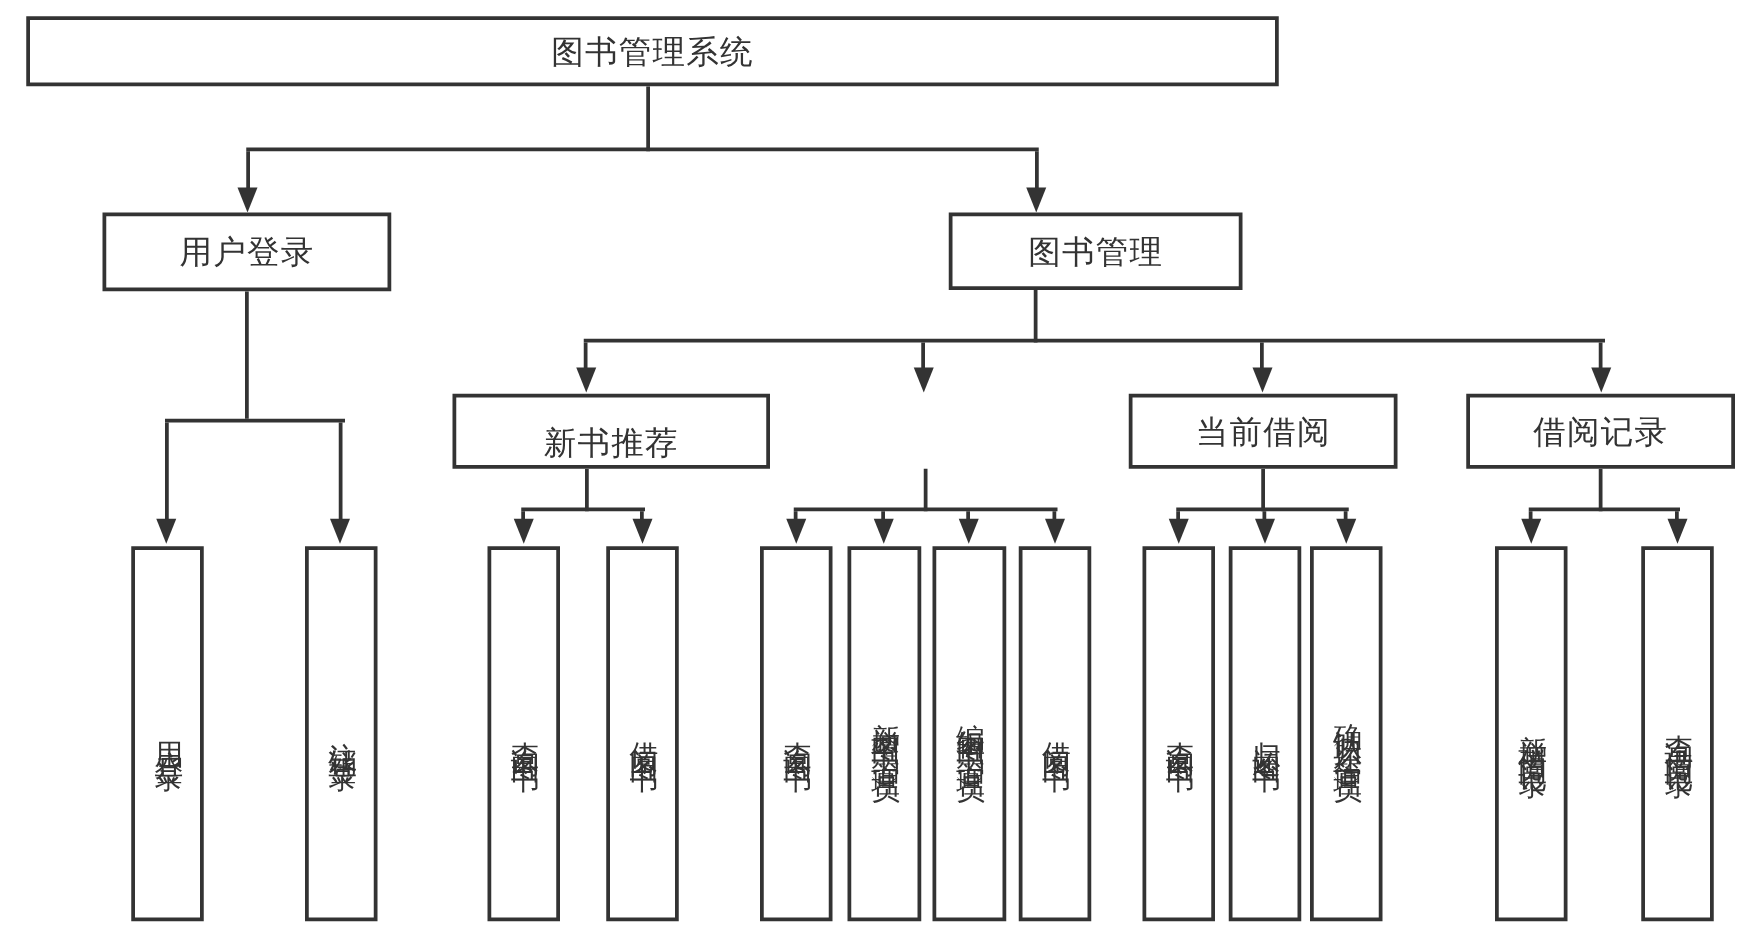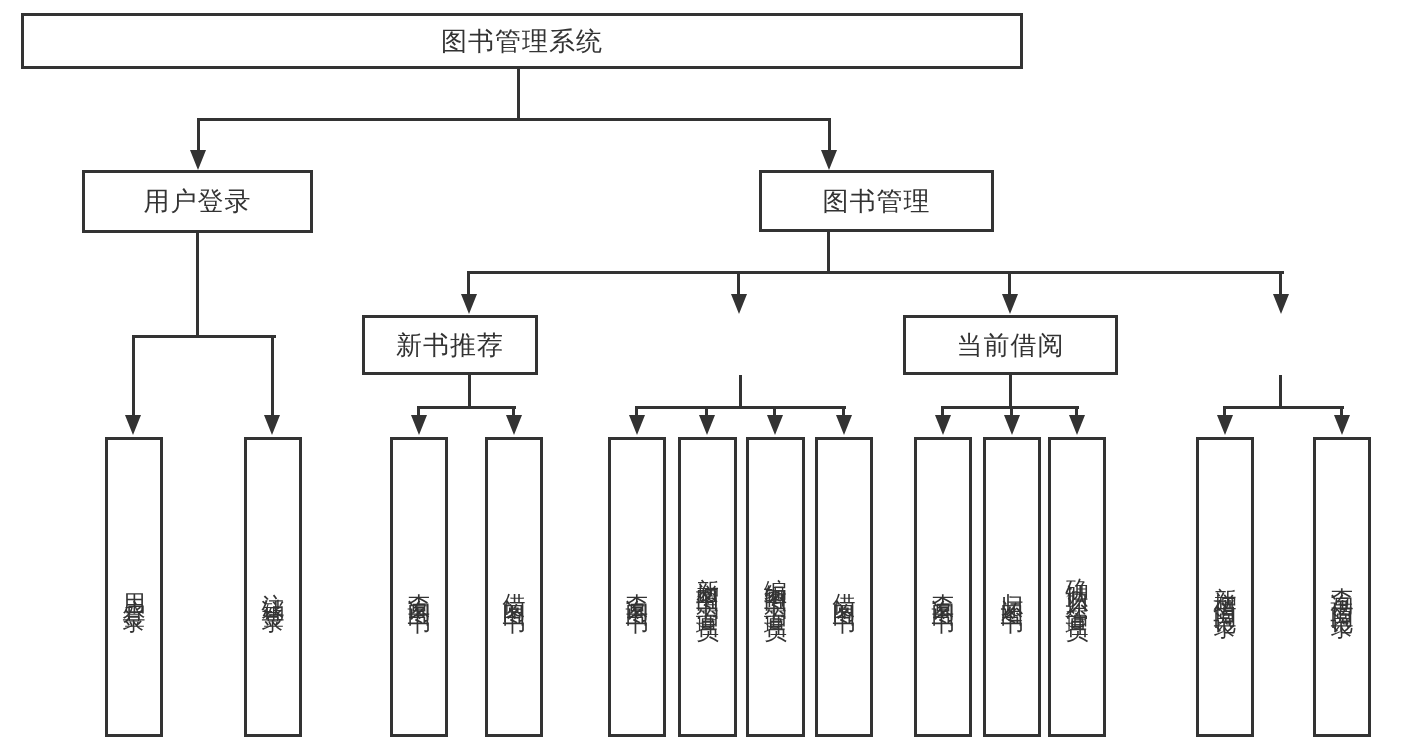--- a/index.html
+++ b/index.html
@@ -94,25 +94,28 @@
   <div class="line" style="left:467px; top:271px; width:817px; height:3px;"></div>
   <div class="line" style="left:467px; top:274px; width:3px; height:22px;"></div>
   <div class="arrow" style="left:461px; top:294px;"></div>
   <div class="line" style="left:737px; top:274px; width:3px; height:22px;"></div>
   <div class="arrow" style="left:731px; top:294px;"></div>
   <div class="line" style="left:1008px; top:274px; width:3px; height:22px;"></div>
   <div class="arrow" style="left:1002px; top:294px;"></div>
   <div class="line" style="left:1279px; top:274px; width:3px; height:22px;"></div>
   <div class="arrow" style="left:1273px; top:294px;"></div>
 
-  <div class="box" style="left:362px; top:315px; width:176px; height:60px;">
+  <div class="box" style="left:362px; top:315px; width:254px; height:60px;align-items:flex-end;">
     <span class="hlabel">新书推荐</span>
   </div>
   <div class="box" style="left:903px; top:315px; width:215px; height:60px;align-items:center;">
     <span class="hlabel">当前借阅</span>
+  </div>
+  <div class="box" style="left:1173px; top:315px; width:215px; height:60px;">
+    <span class="hlabel">借阅记录</span>
   </div>
 
   <div class="line" style="left:468px; top:375px; width:3px; height:34px;"></div>
   <div class="line" style="left:417px; top:406px; width:99px; height:3px;"></div>
   <div class="line" style="left:417px; top:409px; width:3px; height:8px;"></div>
   <div class="arrow" style="left:411px; top:415px;"></div>
   <div class="line" style="left:512px; top:409px; width:3px; height:8px;"></div>
   <div class="arrow" style="left:506px; top:415px;"></div>
 
   <div class="line" style="left:739px; top:375px; width:3px; height:34px;"></div>

